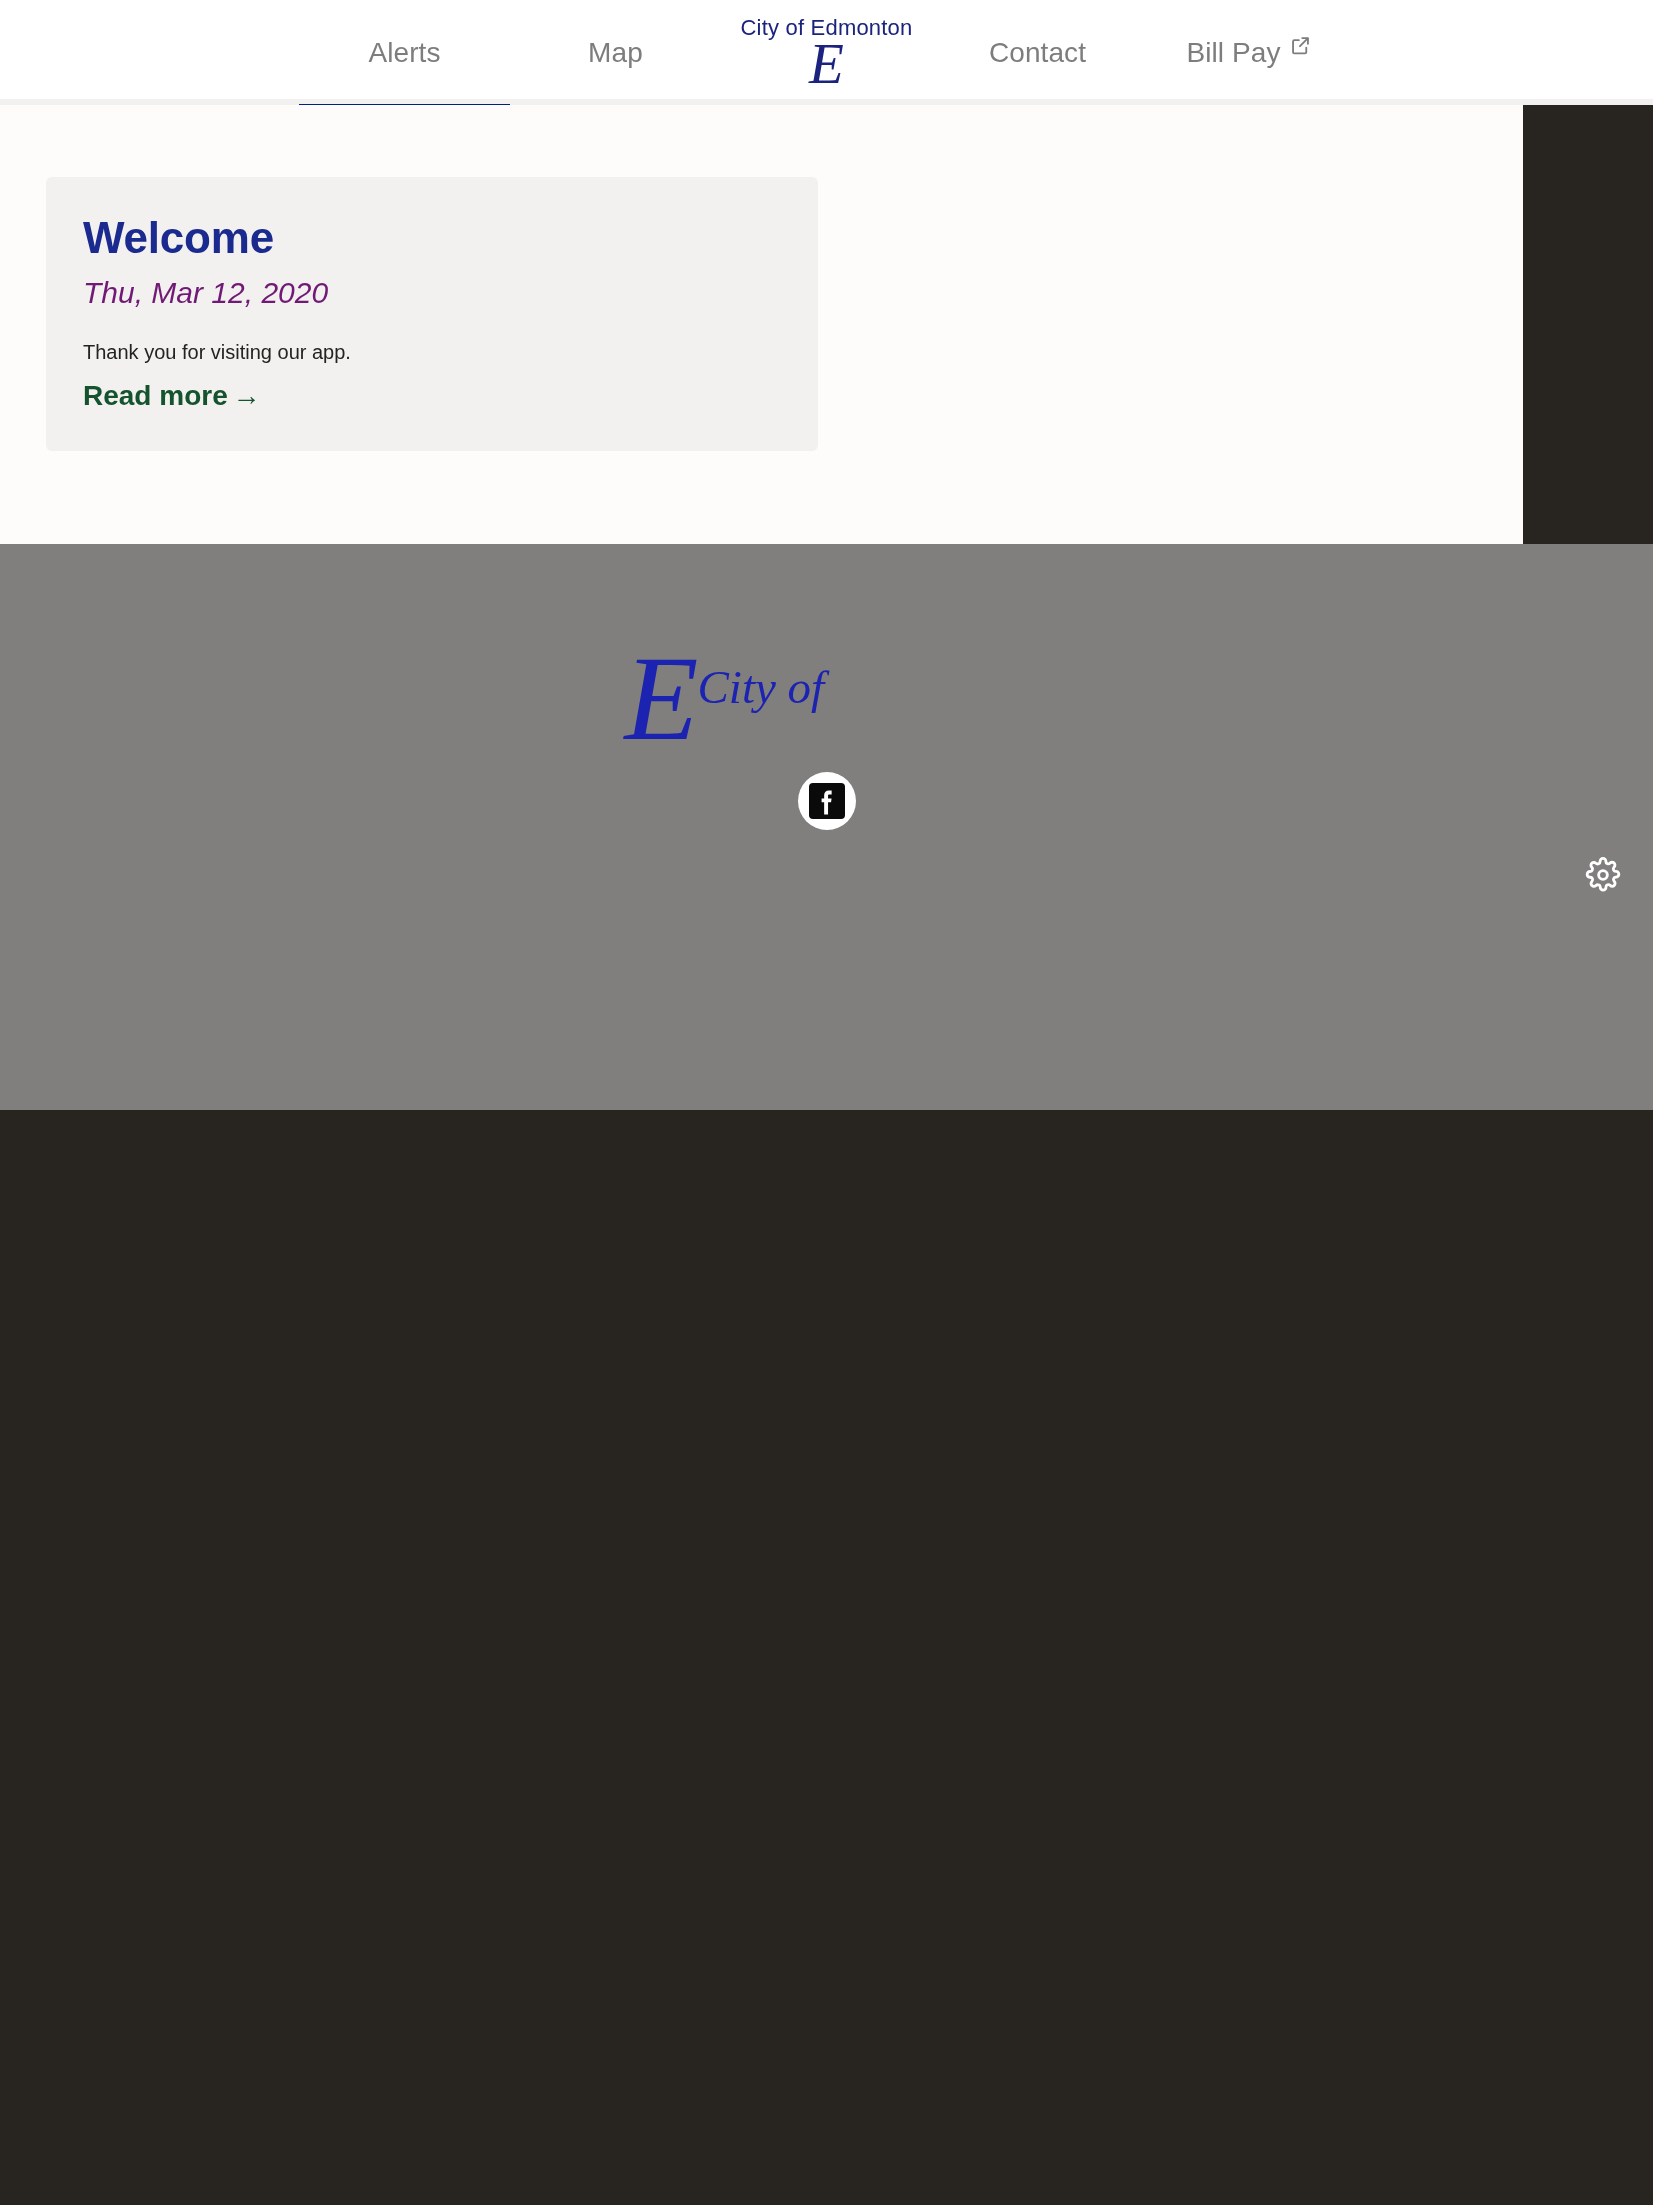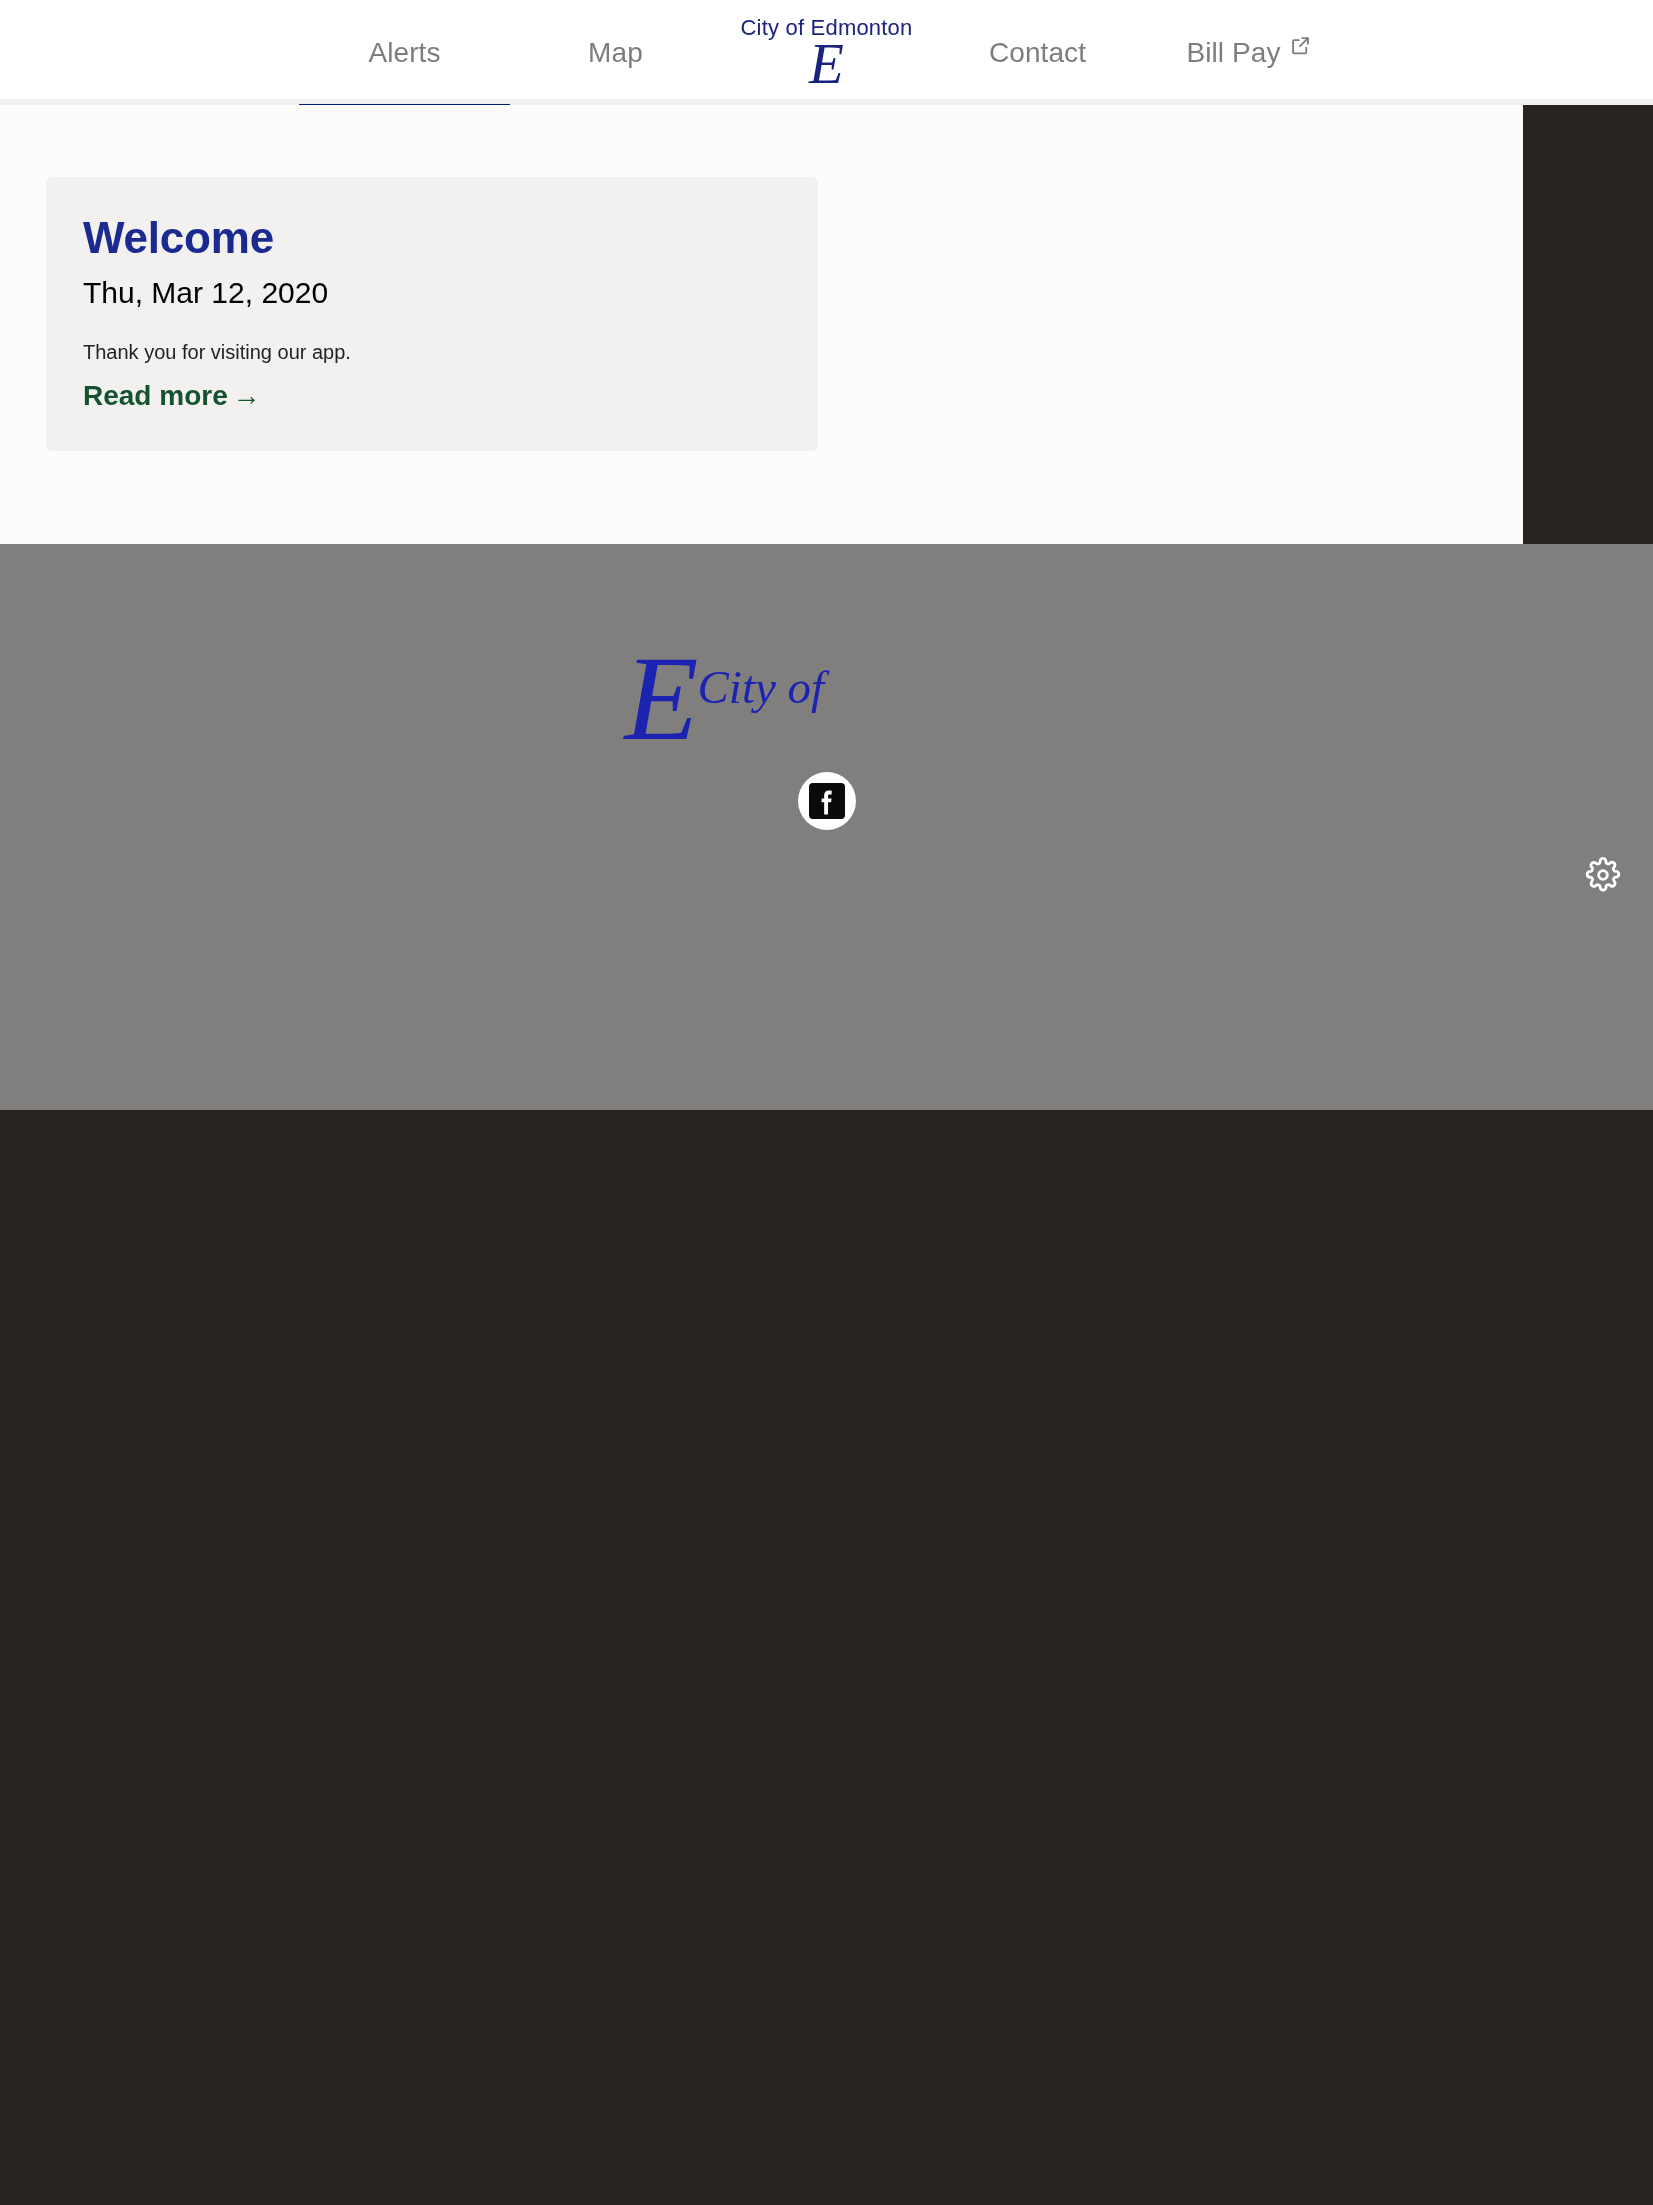--- a/index.html
+++ b/index.html
@@ -113,22 +113,23 @@
   .card-title {
     font-size:44px;
     font-weight:bold;
     color:#1B2A8E;
     letter-spacing:-0.2px;
     line-height:1.12;
   }
   .card-date {
     margin-top:13.7px;
     font-size:30px;
-    color:#000000;
+    color:#701a75;
     font-weight:400;
+    font-style:italic;
   }
   .card-body {
     margin-top:31px;
     font-size:20px;
     color:#232323;
     font-weight:400;
   }
   .card-link {
     margin-top:16px;
     font-size:28px;

